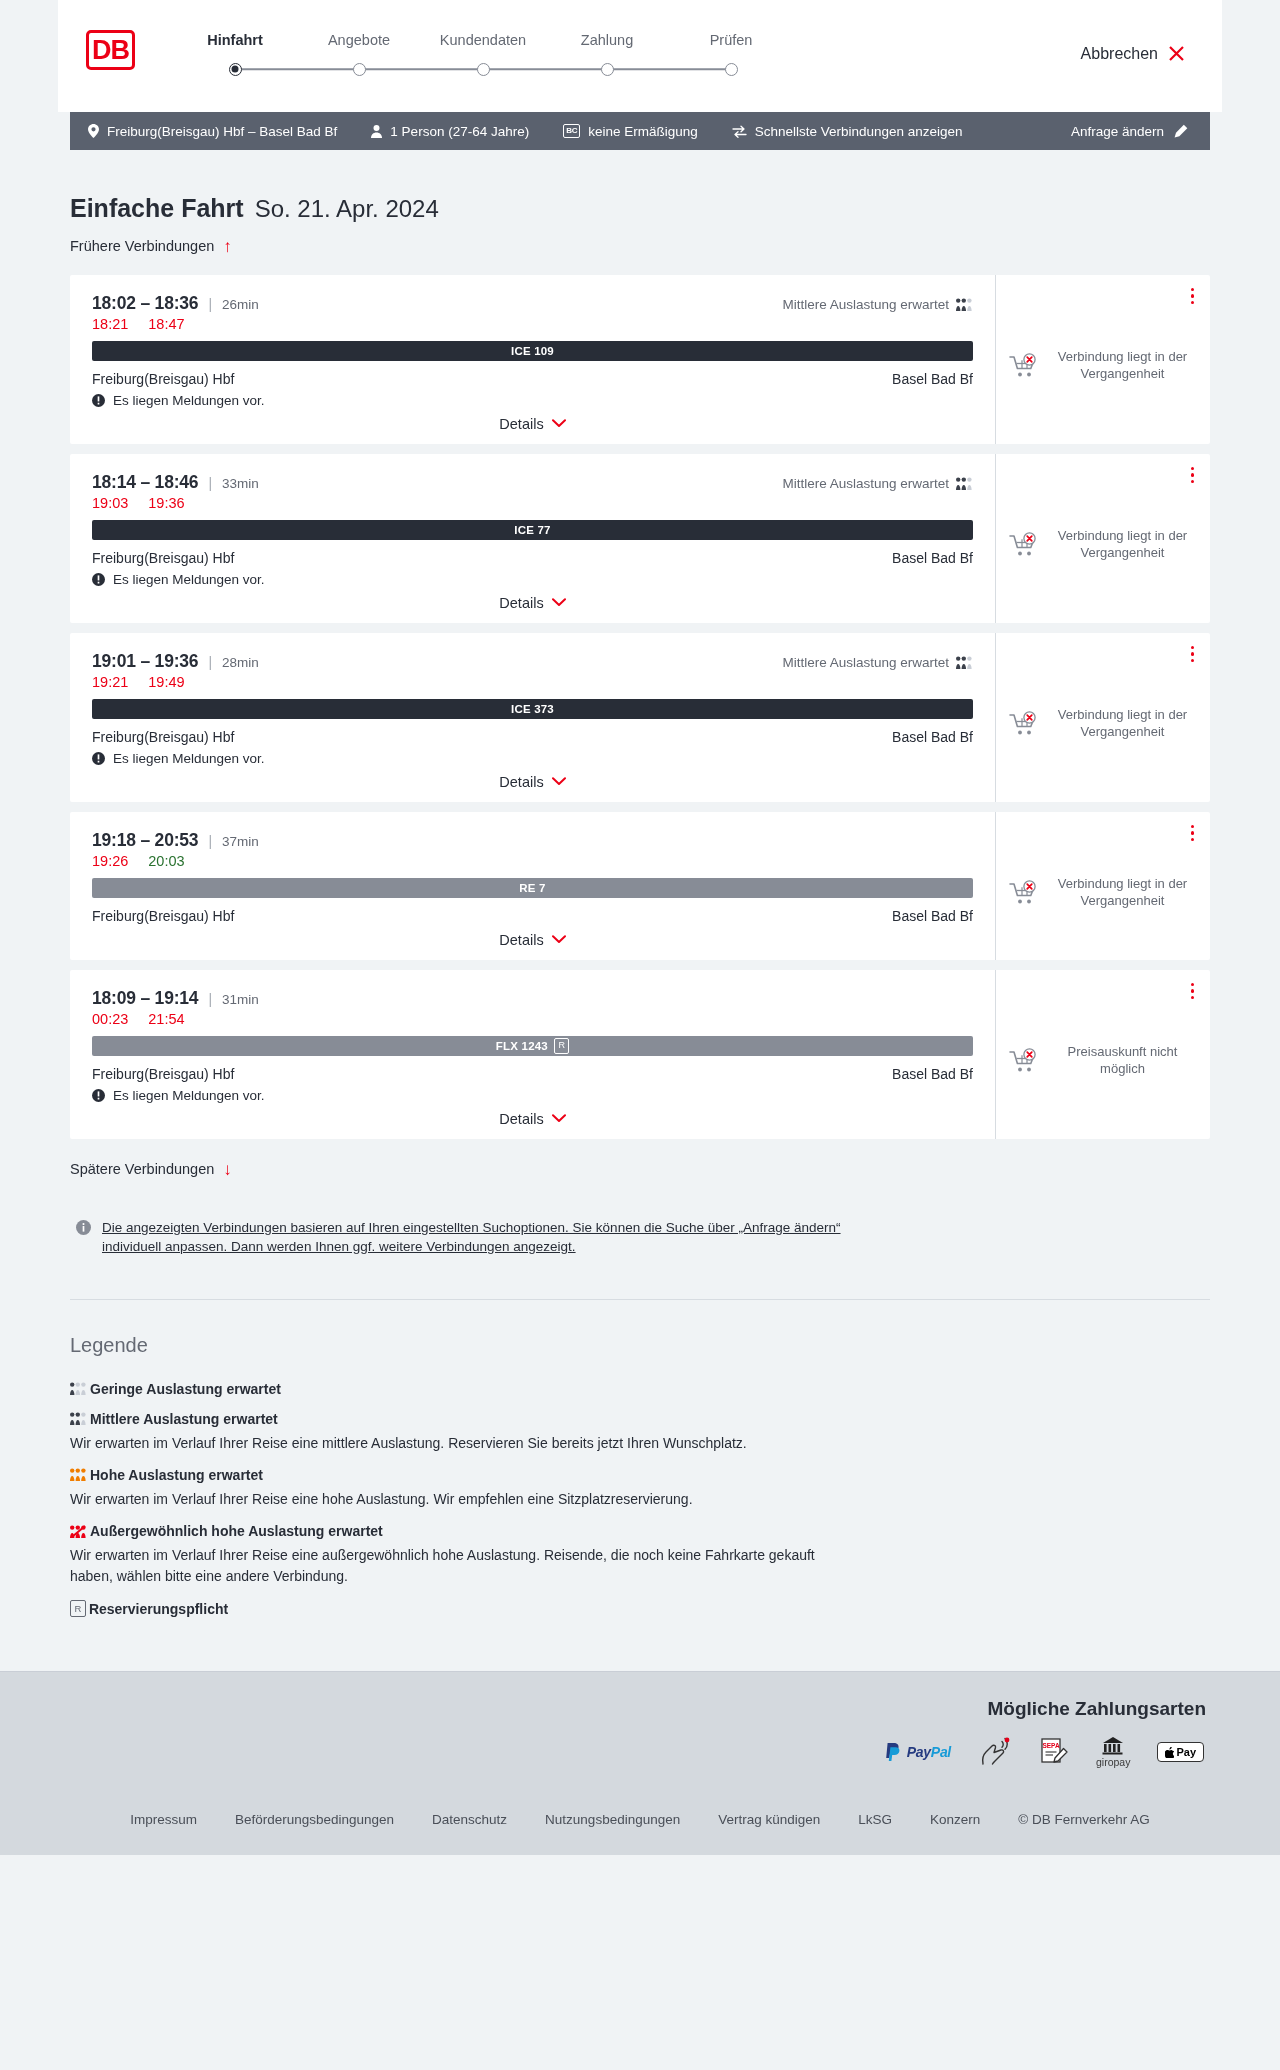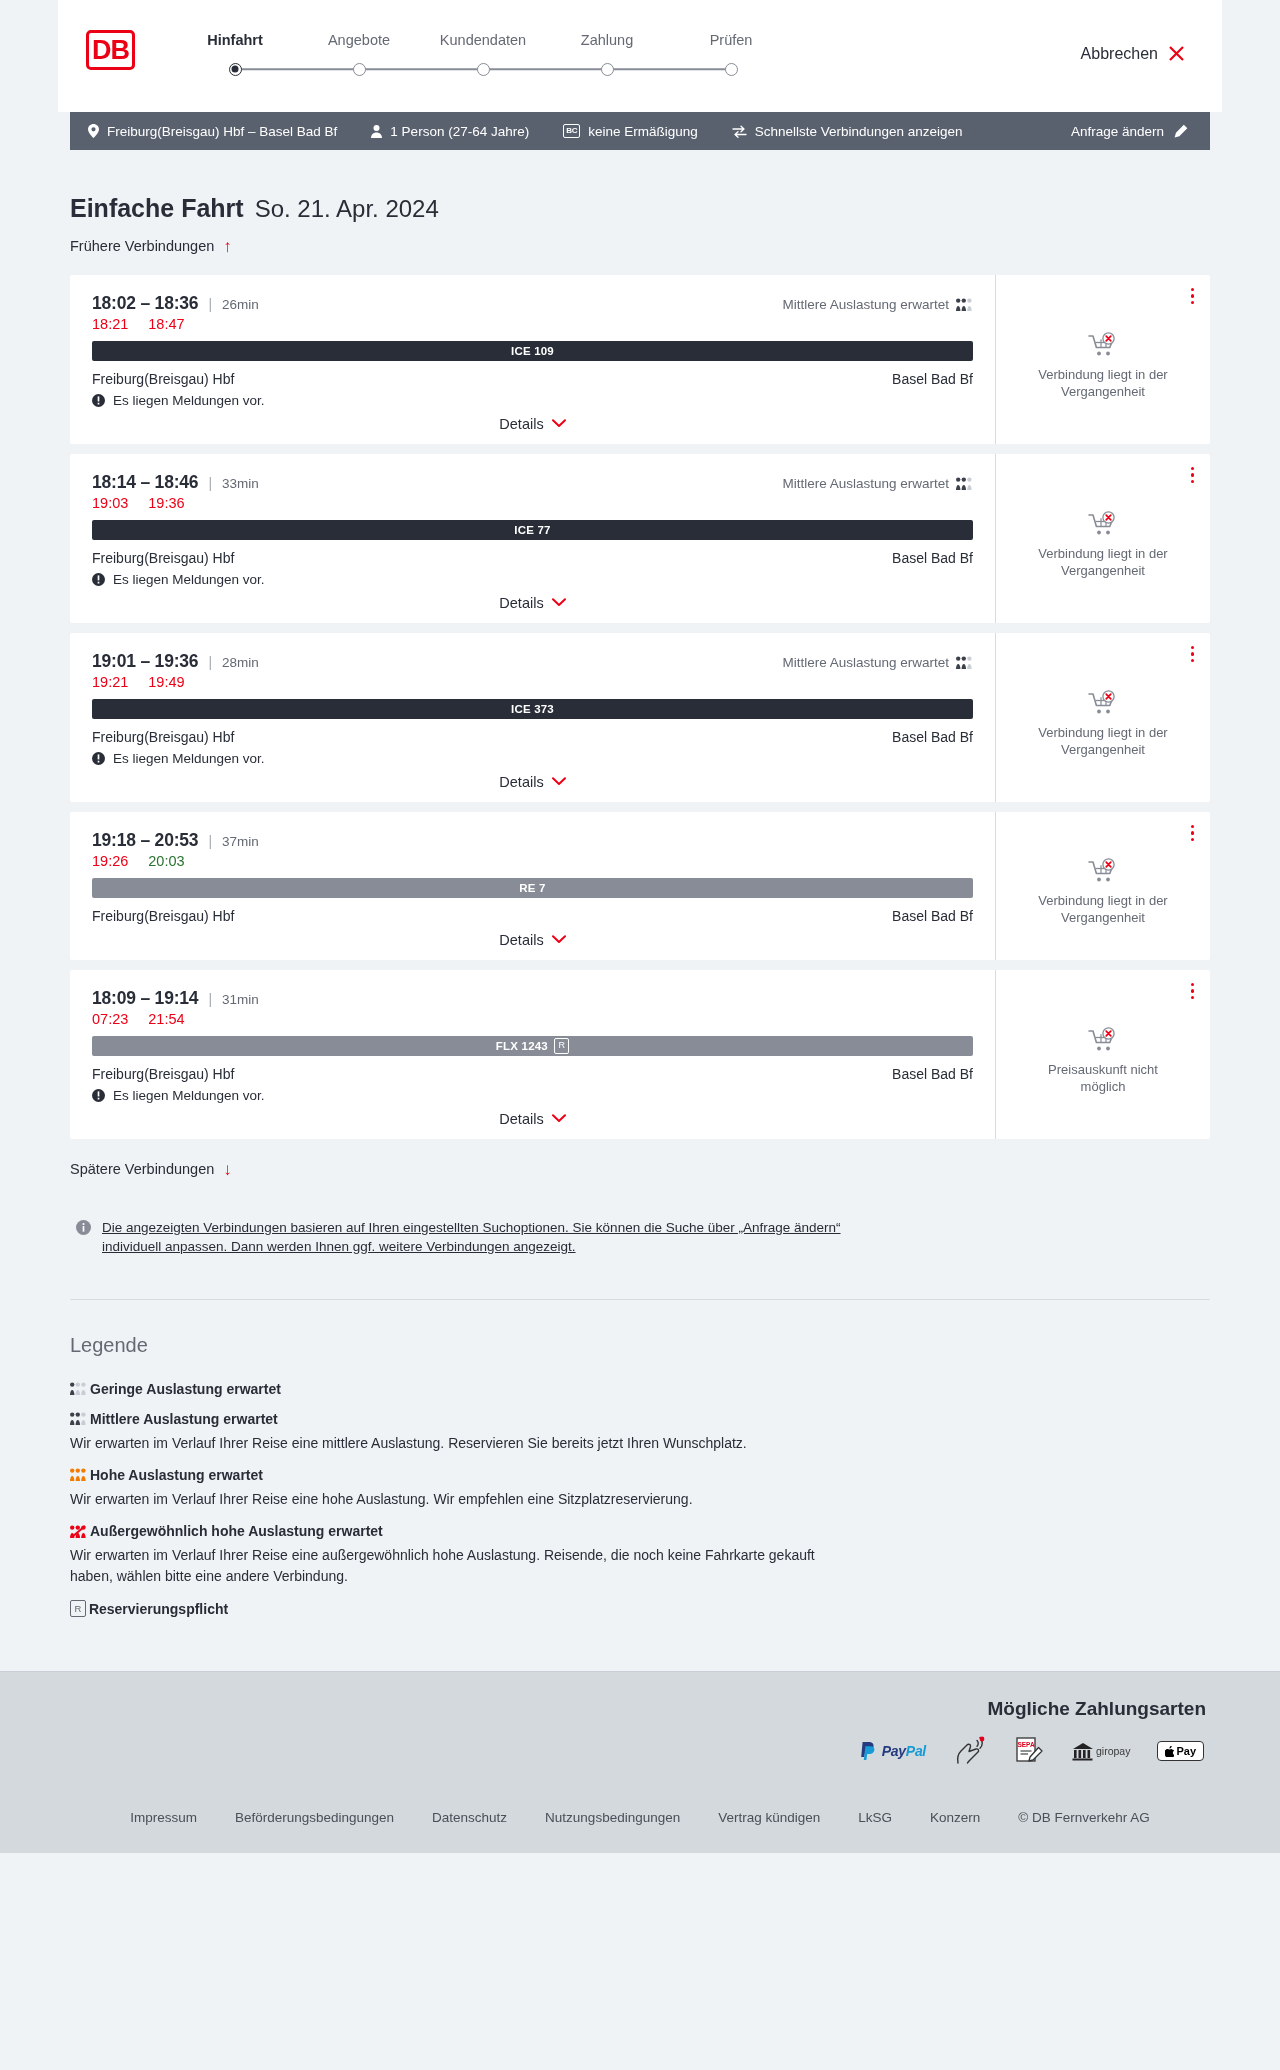--- a/index.html
+++ b/index.html
@@ -271,21 +271,21 @@
   }
   .kebab span {
     width: 3.5px; height: 3.5px;
     border-radius: 50%;
     background: #ec0016;
     display: block;
   }
   .cart-block {
     margin: auto 0;
     display: flex;
-    flex-direction: column;
+    flex-direction: row;
     align-items: center;
     gap: 9px;
     padding-top: 14px;
   }
   .cart-text {
     font-size: 13px;
     color: #646973;
     text-align: center;
     line-height: 1.28;
     max-width: 150px;
@@ -387,21 +387,21 @@
     border-radius: 4px;
     background: #fff;
     padding: 3px 7px;
     font-size: 11px;
     font-weight: bold;
     color: #000;
     display: flex;
     align-items: center;
     gap: 1px;
   }
-  .giropay-wrap { display: flex; flex-direction: row; align-items: center; gap: 1px; }
+  .giropay-wrap { display: flex; flex-direction: column; align-items: center; gap: 1px; }
   .giropay-txt { font-size: 10.5px; color: #3a3a3a; }
 
   
   .footer-links {
     background: #d4d9de;
     padding: 22px 0 28px 0;
   }
   .links-inner {
     width: 1140px;
     margin: 0 auto;
@@ -763,21 +763,21 @@
           </div>
         </div>
         <div class="conn-card">
           <div class="conn-left">
             <div class="row-top">
               <span class="times-main">18:09 – 19:14</span>
               <span class="sep-pipe">|</span>
               <span class="dur">31min</span>
             </div>
             <div class="times-actual">
-              <span class="t-late">07:23</span>
+              <span class="t-late">00:23</span>
               <span class="t-late">21:54</span>
             </div>
             <div class="train-bar gray">
               <span>FLX 1243</span>
               <span class="r-badge">R</span>
             </div>
             <div class="stations">
               <span>Freiburg(Breisgau) Hbf</span>
               <span>Basel Bad Bf</span>
             </div>

